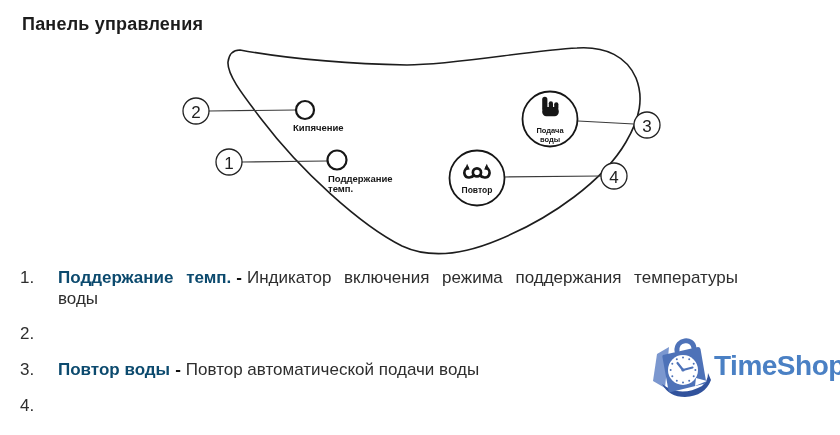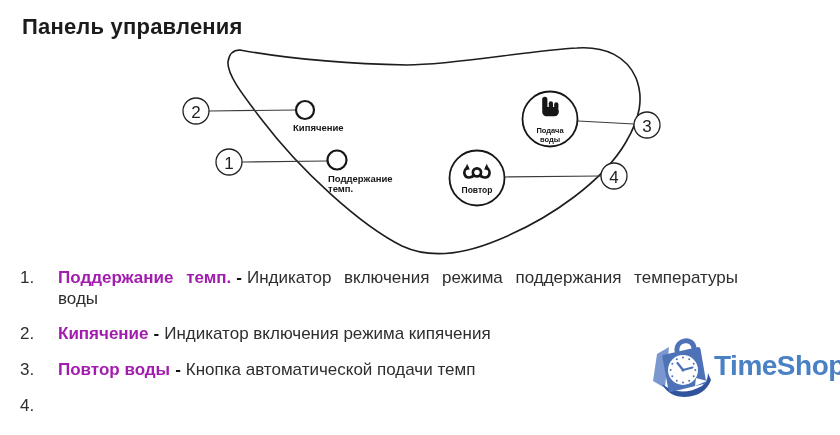--- a/index.html
+++ b/index.html
@@ -4,36 +4,36 @@
 <style>
   html,body{margin:0;padding:0;}
   body{
     width:840px;height:435px;position:relative;overflow:hidden;
     background:#ffffff;
     font-family:"Liberation Sans",sans-serif;
     -webkit-font-smoothing:antialiased;
   }
   .page-title{
     position:absolute;left:22px;top:14px;
-    font-size:22px;font-weight:700;color:#1c1c1c;letter-spacing:.2px;
+    font-size:18px;font-weight:700;color:#1c1c1c;letter-spacing:.2px;
   }
   
   .diagram-svg{position:absolute;left:0;top:0;}
   .diagram-svg text{font-family:"Liberation Sans",sans-serif;}
   .callout-num{font-size:17px;font-weight:400;fill:#222;text-anchor:middle;}
   .diag-label{font-size:9.5px;font-weight:700;fill:#161616;}
   .btn-label{font-size:7.5px;font-weight:700;fill:#161616;text-anchor:middle;}
   .btn-label.big{font-size:8.5px;}
   
   .legend{position:absolute;left:20px;top:268px;width:800px;color:#2e2e2e;}
   .legend-item{display:flex;margin-bottom:15px;font-size:17px;line-height:1.22;}
   .legend-num{flex:0 0 38px;color:#2e2e2e;}
   .legend-text{flex:0 1 auto;}
   .legend-text.wide{width:680px;text-align:justify;}
-  .term{font-weight:700;color:#a21caf;}
+  .term{font-weight:700;color:#0c4a6e;}
   .sep{font-weight:700;color:#111;margin:0 5px 0 5px;}
   .desc{color:#2e2e2e;}
   
   .logo{position:absolute;left:650px;top:334px;display:flex;align-items:center;height:64px;}
   .logo-text{font-size:28px;font-weight:700;color:#4a80c4;letter-spacing:-0.5px;margin-left:2px;}
 </style>
 </head>
 <body>
 
 <div class="page-title">Панель управления</div>
@@ -106,26 +106,25 @@
 
 <div class="legend">
 
   <div class="legend-item">
     <div class="legend-num">1.</div>
     <div class="legend-text wide"><span class="term">Поддержание темп.</span><span class="sep">-</span><span class="desc">Индикатор включения режима поддержания температуры воды</span></div>
   </div>
 
   <div class="legend-item">
     <div class="legend-num">2.</div>
-    <div class="legend-text"><span class="term">Кипячение</span><span class="sep">-</span><span class="desc">Индикатор включения режима кипячения</span></div>
   </div>
 
   <div class="legend-item">
     <div class="legend-num">3.</div>
-    <div class="legend-text"><span class="term">Повтор воды</span><span class="sep">-</span><span class="desc">Кнопка автоматической подачи темп</span></div>
+    <div class="legend-text"><span class="term">Повтор воды</span><span class="sep">-</span><span class="desc">Повтор автоматической подачи воды</span></div>
   </div>
 
   <div class="legend-item">
     <div class="legend-num">4.</div>
   </div>
 
 </div>
 
 <div class="logo">
   <svg width="62" height="64" viewBox="0 0 62 64">

